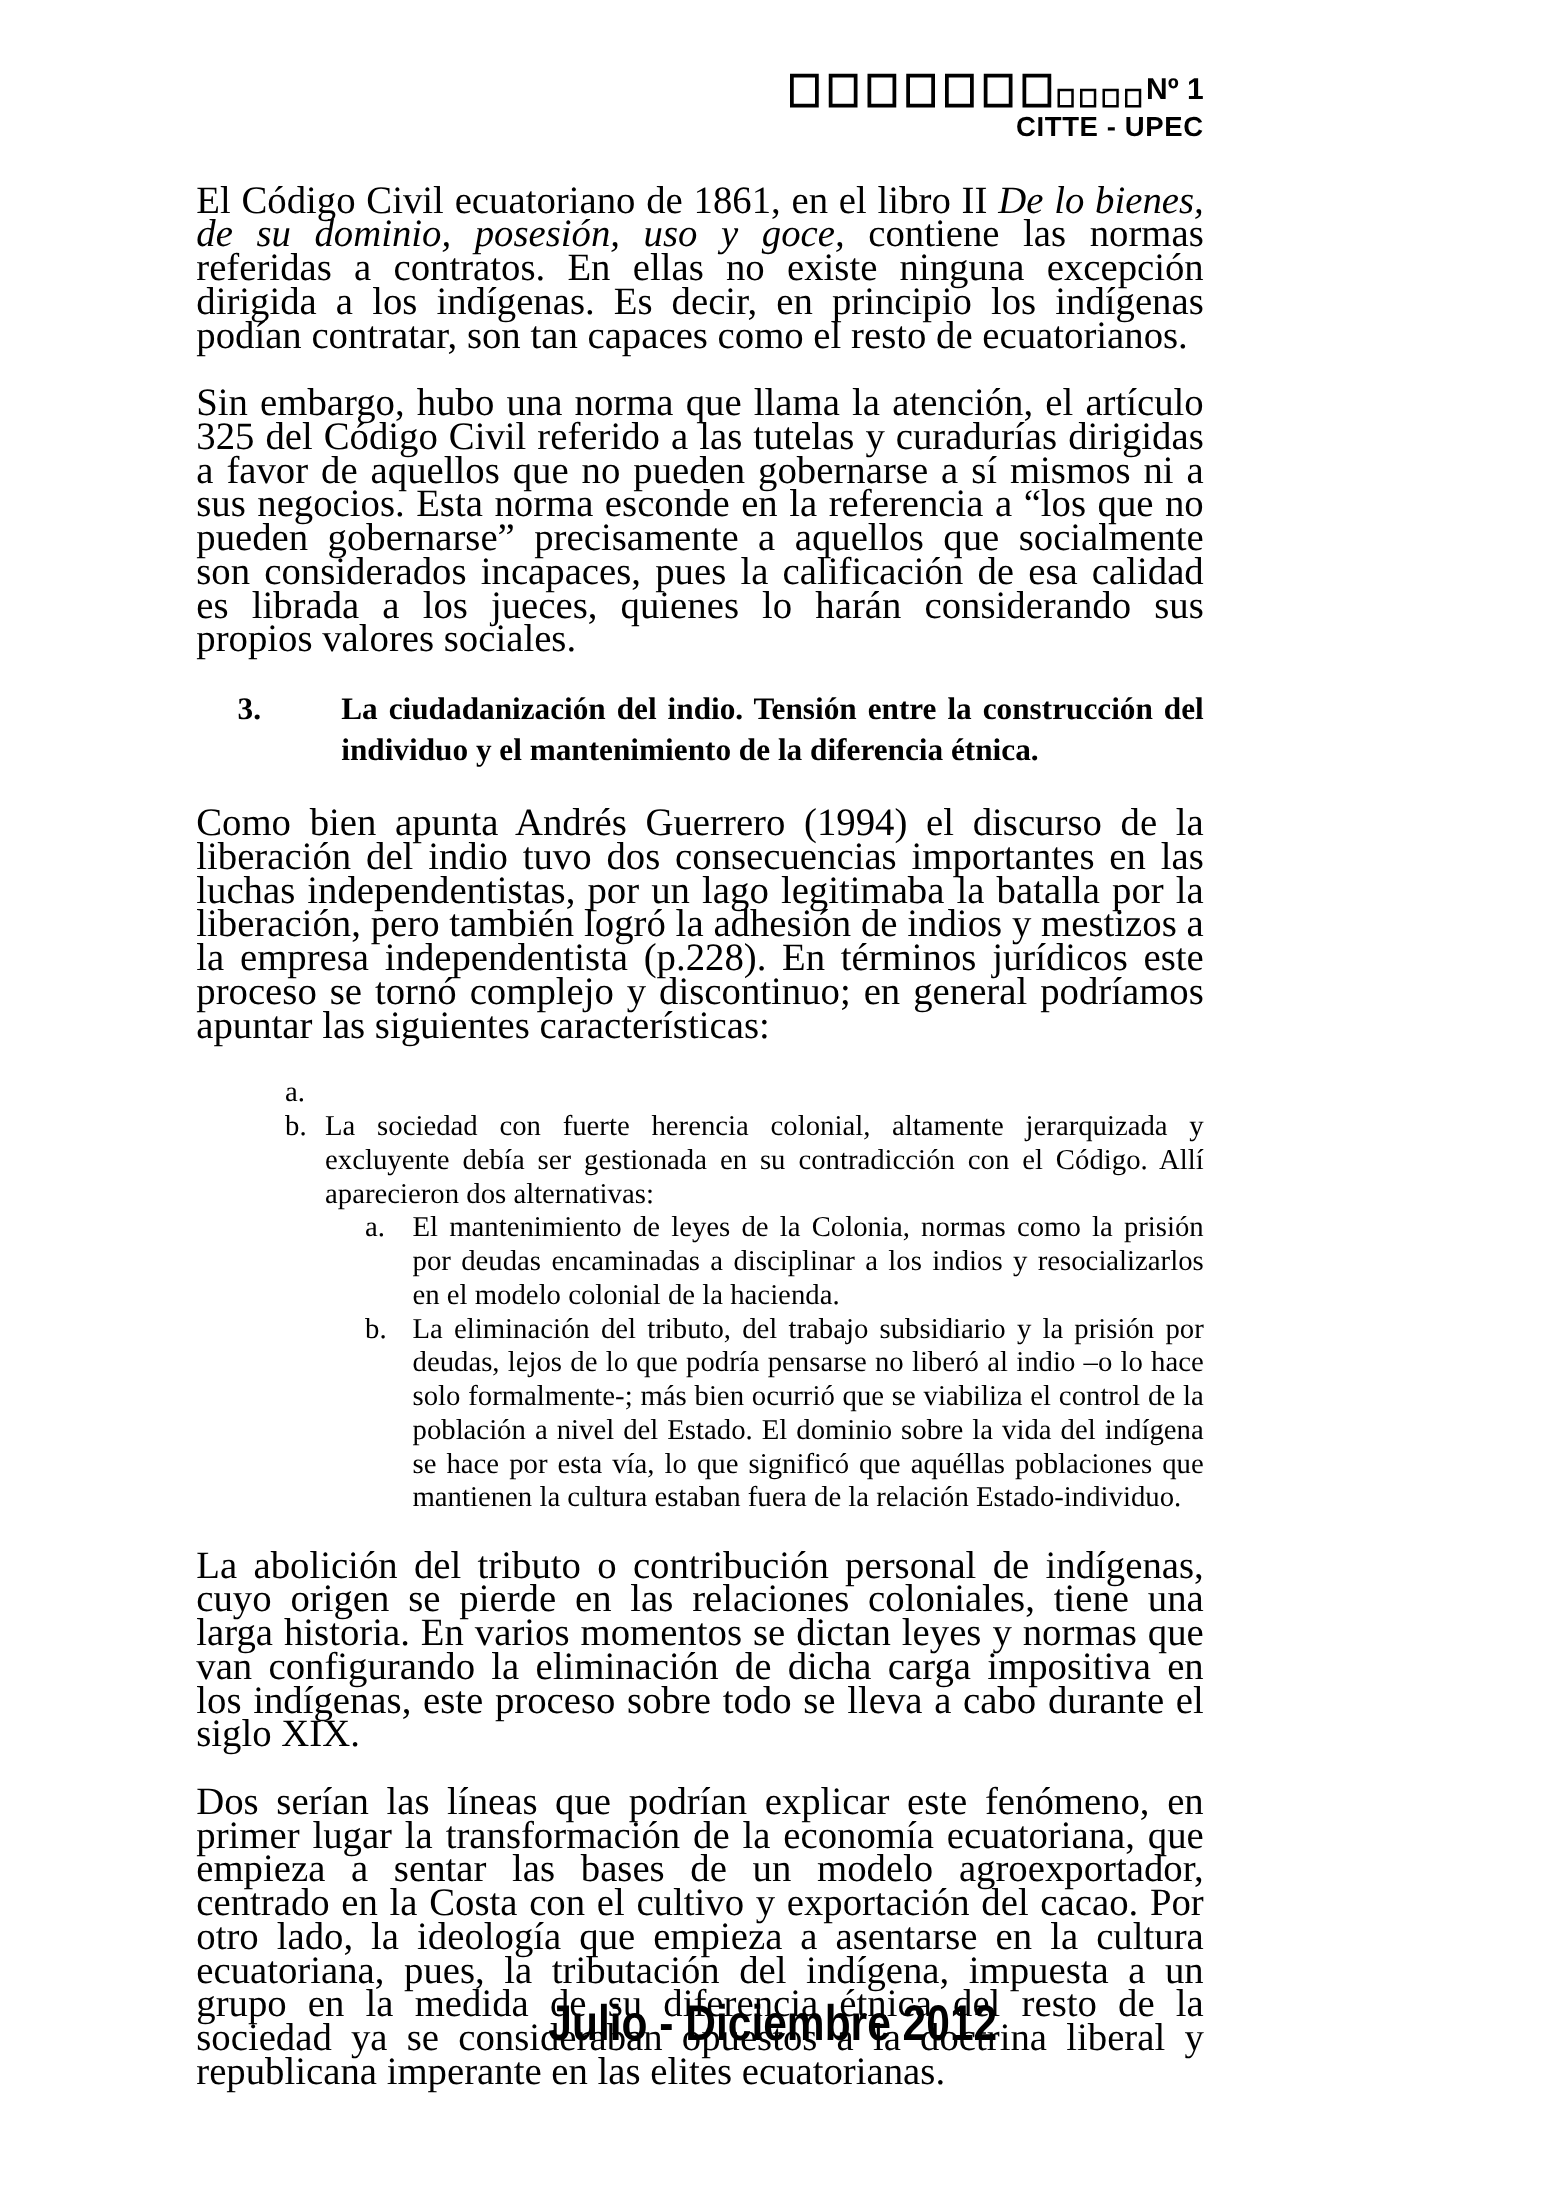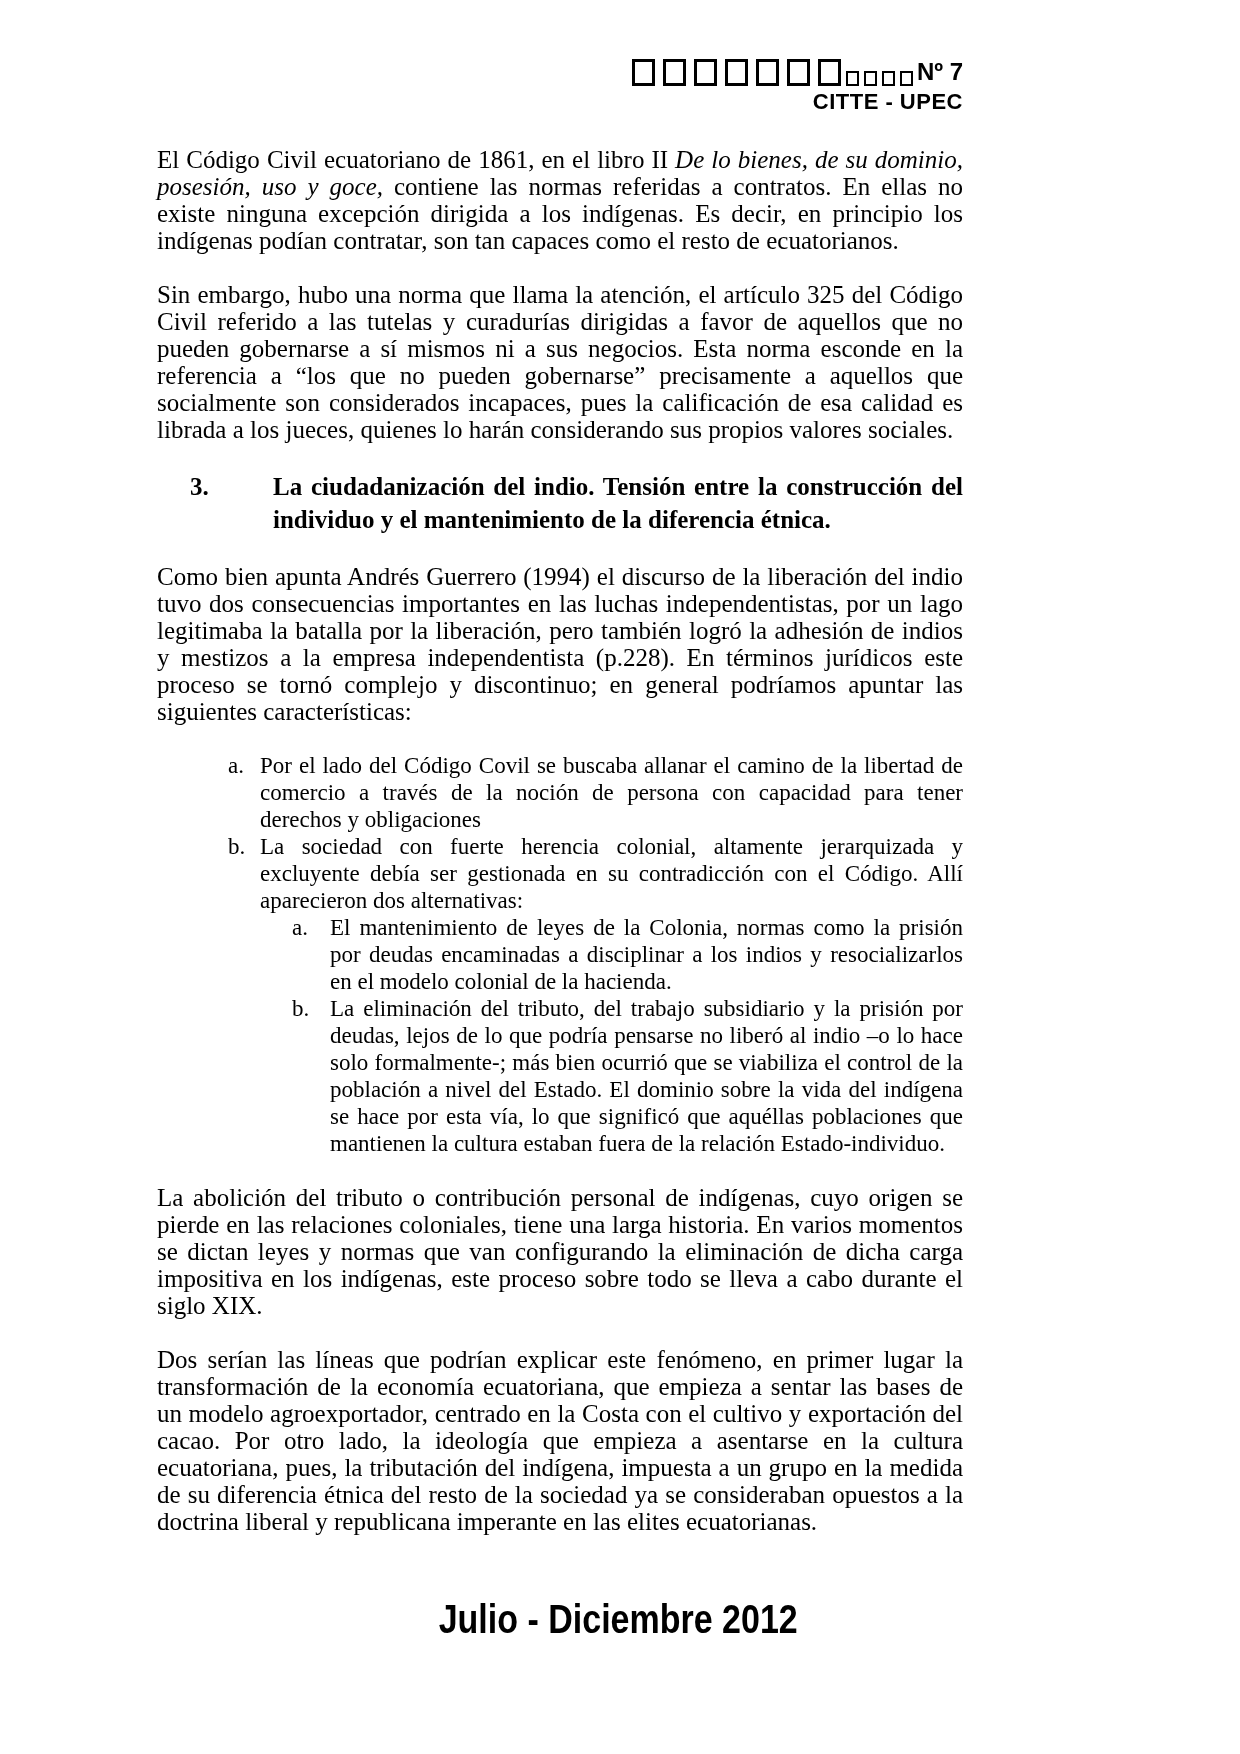--- a/index.html
+++ b/index.html
@@ -41,21 +41,21 @@
   .tofu-small { width: 9px;  height: 11px; border: 2px solid #000; margin-left: 5px; }
   .issue-number { margin-left: 4px; white-space: nowrap; }
   .header-line2 {
     font-size: 22px;
     line-height: 28px;
     letter-spacing: 0.5px;
     margin-top: 2px;
   }
   
   .para {
-    font-size: 25px;
+    font-size: 31px;
     line-height: 27px;
     text-align: justify;
     margin: 0 0 27px 0;
   }
   .p1 { margin-top: 30px; }
   
   .heading {
     display: flex;
     font-weight: bold;
     font-size: 25px;
@@ -109,41 +109,40 @@
           <span class="tofu tofu-large"></span>
           <span class="tofu tofu-large"></span>
           <span class="tofu tofu-large"></span>
           <span class="tofu tofu-large"></span>
           <span class="tofu tofu-large"></span>
           <span class="tofu tofu-small"></span>
           <span class="tofu tofu-small"></span>
           <span class="tofu tofu-small"></span>
           <span class="tofu tofu-small"></span>
         </span>
-      <span class="issue-number">Nº 7</span>
+      <span class="issue-number">Nº 1</span>
     </div>
     <div class="header-line2">CITTE - UPEC</div>
   </div>
 
   <p class="para p1"><span>El Código Civil ecuatoriano de 1861, en el libro II </span><em>De lo bienes, de su dominio, posesión, uso y goce,</em><span> contiene las normas referidas a contratos. En ellas no existe ninguna excepción dirigida a los indígenas. Es decir, en principio los indígenas podían contratar, son tan capaces como el resto de ecuatorianos.</span></p>
 
   <p class="para">Sin embargo, hubo una norma que llama la atención, el artículo 325 del Código Civil referido a las tutelas y curadurías dirigidas a favor de aquellos que no pueden gobernarse a sí mismos ni a sus negocios. Esta norma esconde en la referencia a “los que no pueden gobernarse” precisamente a aquellos que socialmente son considerados incapaces, pues la calificación de esa calidad es librada a los jueces, quienes lo harán considerando sus propios valores sociales.</p>
 
   <div class="heading">
     <span class="heading-number">3.</span>
     <span class="heading-text">La ciudadanización del indio. Tensión entre la construcción del individuo y el mantenimiento de la diferencia étnica.</span>
   </div>
 
   <p class="para">Como bien apunta Andrés Guerrero (1994) el discurso de la liberación del indio tuvo dos consecuencias importantes en las luchas independentistas, por un lago legitimaba la batalla por la liberación,  pero también logró la adhesión de indios y mestizos a la empresa independentista (p.228). En términos jurídicos este proceso se tornó complejo y discontinuo; en general podríamos apuntar las siguientes características:</p>
 
   <div class="list">
 
     <div class="li li-l1">
       <span class="li-marker">a.</span>
-      <div class="li-body">Por el lado del Código Covil se buscaba allanar el camino de la libertad de comercio a través de la noción de persona con capacidad para tener derechos y obligaciones</div>
     </div>
 
     <div class="li li-l1">
       <span class="li-marker">b.</span>
       <div class="li-body">
         <span>La sociedad con fuerte herencia colonial, altamente jerarquizada y excluyente debía ser gestionada en su contradicción con el Código. Allí aparecieron dos alternativas:</span>
         <div class="sublist">
           <div class="li li-l2">
             <span class="li-marker">a.</span>
             <div class="li-body">El mantenimiento de leyes de la Colonia, normas como la prisión por deudas encaminadas a disciplinar a los indios y resocializarlos  en el modelo colonial de la hacienda.</div>

